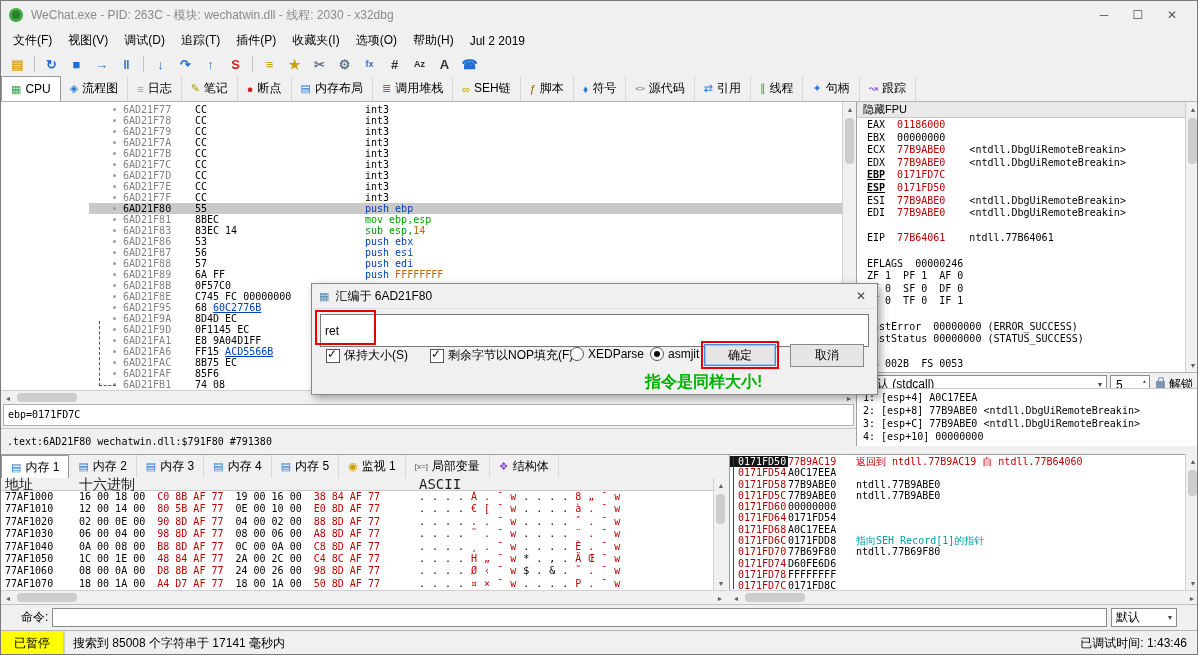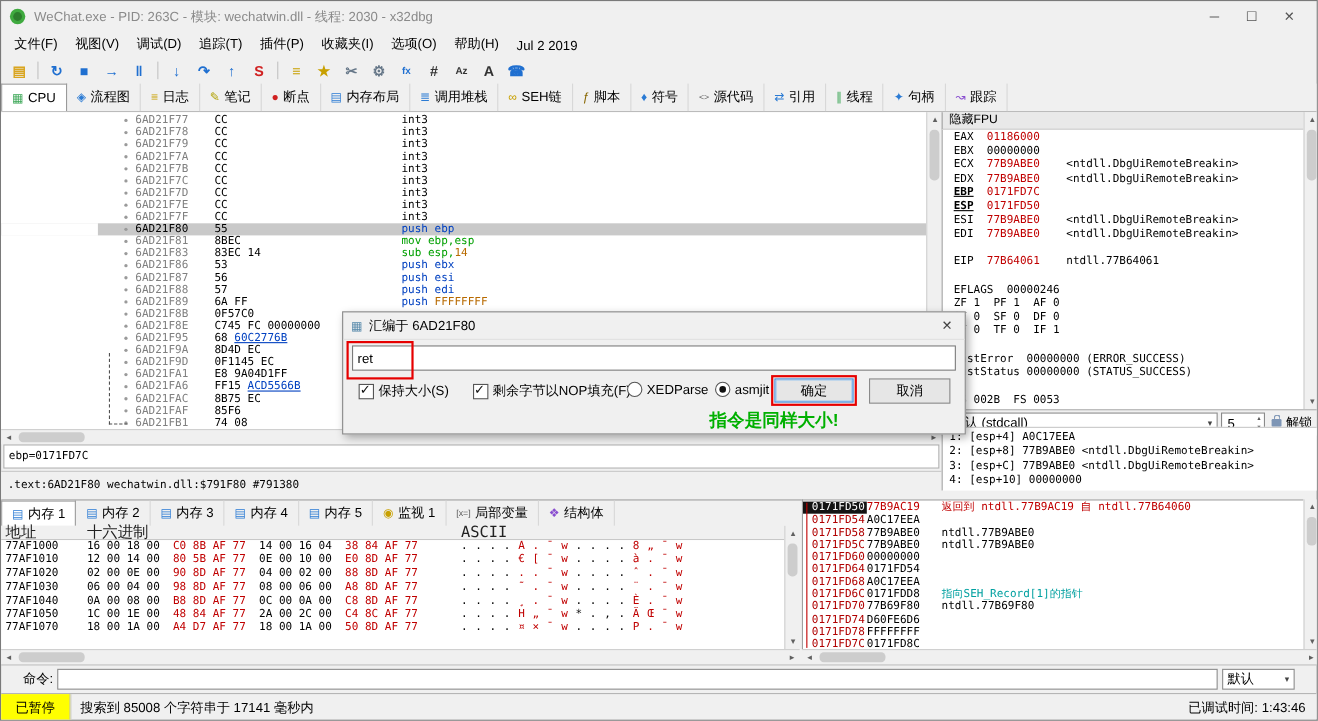--- a/index.html
+++ b/index.html
@@ -94,21 +94,21 @@
   .statusbar{position:absolute;left:0;top:629px;width:100%;height:26px;display:flex;align-items:center;border-top:1px solid #b5b5b5;box-sizing:border-box;background:#f0f0f0;}
   .badge{width:62px;align-self:stretch;background:#ffff00;display:flex;align-items:center;justify-content:center;border-right:1px solid #cfcf90;}
   .ssep{width:1px;align-self:stretch;background:#d0d0d0;}
   .smsg{padding:0 8px;}
   .stime{padding:0 10px;margin-left:auto;}
 
   .dialog{position:absolute;left:310px;top:282px;width:565px;height:110px;background:#f0f0f0;border:1px solid #888;box-shadow:3px 3px 8px rgba(0,0,0,.35);z-index:50;}
   .dlg-title{height:24px;display:flex;align-items:center;padding:0 7px;gap:6px;border-bottom:1px solid #e0e0e0;}
   .dlg-icon{color:#5588aa;font-size:11px;}
   .dlg-close{margin-left:auto;color:#444;font-size:12px;width:18px;text-align:center;}
-  .dlg-input{position:absolute;left:8px;top:30px;width:549px;height:23px;border:1px solid #7a7a7a;padding:0 4px;font-size:12px;box-sizing:border-box;font-family:"Liberation Sans",sans-serif;background:#fff;}
+  .dlg-input{position:absolute;left:8px;top:30px;width:549px;height:33px;border:1px solid #7a7a7a;padding:0 4px;font-size:12px;box-sizing:border-box;font-family:"Liberation Sans",sans-serif;background:#fff;}
   .ann{position:absolute;border:2px solid #e60000;pointer-events:none;z-index:60;}
   .ann-input{left:3px;top:26px;width:57px;height:31px;}
   .dlg-controls{position:absolute;left:0;top:60px;width:100%;height:26px;}
   .dlg-cb{position:absolute;top:3px;display:flex;align-items:center;gap:4px;font-size:12px;white-space:nowrap;}
   .cbx{width:12px;height:12px;border:1px solid #555;background:#fff;display:inline-block;position:relative;flex:none;}
   .cbx.on::before{content:"✓";position:absolute;left:0;top:-3px;font-size:12px;color:#111;}
   .rad{width:12px;height:12px;border:1px solid #555;border-radius:50%;background:#fff;display:inline-block;position:relative;flex:none;}
   .rad.on::before{content:"";position:absolute;left:3px;top:3px;width:6px;height:6px;border-radius:50%;background:#111;}
   .dlg-btn{position:absolute;top:0;height:23px;background:#e6e6e6;border:1px solid #8a8a8a;font-size:12px;font-family:"Liberation Sans",sans-serif;}
   .ann-ok{position:absolute;left:389px;top:-3px;padding:1px;border:2px solid #e60000;}
@@ -403,26 +403,27 @@
         <span class="tab-icon" style="color: rgb(138, 79, 208);">❖</span>
         <span>结构体</span>
       </div>
     </div>
   <div class="memhead mono">
     <span style="left:4px">地址</span>
     <span style="left:78px">十六进制</span>
     <span style="left:418px">ASCII</span>
   </div>
   <div class="memtable mono" id="memtable">
-      <div class="mrow"><span class="ma">77AF1000</span><span class="mhex"><span class="mg sg-k">16 00 18 00</span><span class="mg sg-r">C0 8B AF 77</span><span class="mg sg-k">14 00 16 04</span><span class="mg sg-r">38 84 AF 77</span></span><span class="mascii"><span class="sg-k">....</span><span class="sg-r">À.¯w</span><span class="sg-k">....</span><span class="sg-r">8„¯w</span></span></div>
+      <div class="mrow"><span class="ma">77AF1000</span><span class="mhex"><span class="mg sg-k">16 00 18 00</span><span class="mg sg-r">C0 8B AF 77</span><span class="mg sg-k">19 00 16 00</span><span class="mg sg-r">38 84 AF 77</span></span><span class="mascii"><span class="sg-k">....</span><span class="sg-r">À.¯w</span><span class="sg-k">....</span><span class="sg-r">8„¯w</span></span></div>
       <div class="mrow"><span class="ma">77AF1010</span><span class="mhex"><span class="mg sg-k">12 00 14 00</span><span class="mg sg-r">80 5B AF 77</span><span class="mg sg-k">0E 00 10 00</span><span class="mg sg-r">E0 8D AF 77</span></span><span class="mascii"><span class="sg-k">....</span><span class="sg-r">€[¯w</span><span class="sg-k">....</span><span class="sg-r">à.¯w</span></span></div>
       <div class="mrow"><span class="ma">77AF1020</span><span class="mhex"><span class="mg sg-k">02 00 0E 00</span><span class="mg sg-r">90 8D AF 77</span><span class="mg sg-k">04 00 02 00</span><span class="mg sg-r">88 8D AF 77</span></span><span class="mascii"><span class="sg-k">....</span><span class="sg-r">..¯w</span><span class="sg-k">....</span><span class="sg-r">ˆ.¯w</span></span></div>
       <div class="mrow"><span class="ma">77AF1030</span><span class="mhex"><span class="mg sg-k">06 00 04 00</span><span class="mg sg-r">98 8D AF 77</span><span class="mg sg-k">08 00 06 00</span><span class="mg sg-r">A8 8D AF 77</span></span><span class="mascii"><span class="sg-k">....</span><span class="sg-r">˜.¯w</span><span class="sg-k">....</span><span class="sg-r">¨.¯w</span></span></div>
       <div class="mrow"><span class="ma">77AF1040</span><span class="mhex"><span class="mg sg-k">0A 00 08 00</span><span class="mg sg-r">B8 8D AF 77</span><span class="mg sg-k">0C 00 0A 00</span><span class="mg sg-r">C8 8D AF 77</span></span><span class="mascii"><span class="sg-k">....</span><span class="sg-r">¸.¯w</span><span class="sg-k">....</span><span class="sg-r">È.¯w</span></span></div>
       <div class="mrow"><span class="ma">77AF1050</span><span class="mhex"><span class="mg sg-k">1C 00 1E 00</span><span class="mg sg-r">48 84 AF 77</span><span class="mg sg-k">2A 00 2C 00</span><span class="mg sg-r">C4 8C AF 77</span></span><span class="mascii"><span class="sg-k">....</span><span class="sg-r">H„¯w</span><span class="sg-k">*.,.</span><span class="sg-r">ÄŒ¯w</span></span></div>
+      <div class="mrow"><span class="ma">77AF1060</span><span class="mhex"><span class="mg sg-k">08 00 0A 00</span><span class="mg sg-r">D8 8B AF 77</span><span class="mg sg-k">24 00 26 00</span><span class="mg sg-r">98 8D AF 77</span></span><span class="mascii"><span class="sg-k">....</span><span class="sg-r">Ø‹¯w</span><span class="sg-k">$.&amp;.</span><span class="sg-r">˜.¯w</span></span></div>
       <div class="mrow"><span class="ma">77AF1070</span><span class="mhex"><span class="mg sg-k">18 00 1A 00</span><span class="mg sg-r">A4 D7 AF 77</span><span class="mg sg-k">18 00 1A 00</span><span class="mg sg-r">50 8D AF 77</span></span><span class="mascii"><span class="sg-k">....</span><span class="sg-r">¤×¯w</span><span class="sg-k">....</span><span class="sg-r">P.¯w</span></span></div>
     </div>
   <div class="vscroll" style="left:712px;top:477px;height:112px;">
     <span class="sarr">▲</span>
     <span class="strack">
         <span class="sthumb" style="height:30px"></span>
       </span>
     <span class="sarr">▼</span>
   </div>
   <div class="hscroll" style="left:0;top:589px;width:726px;">

